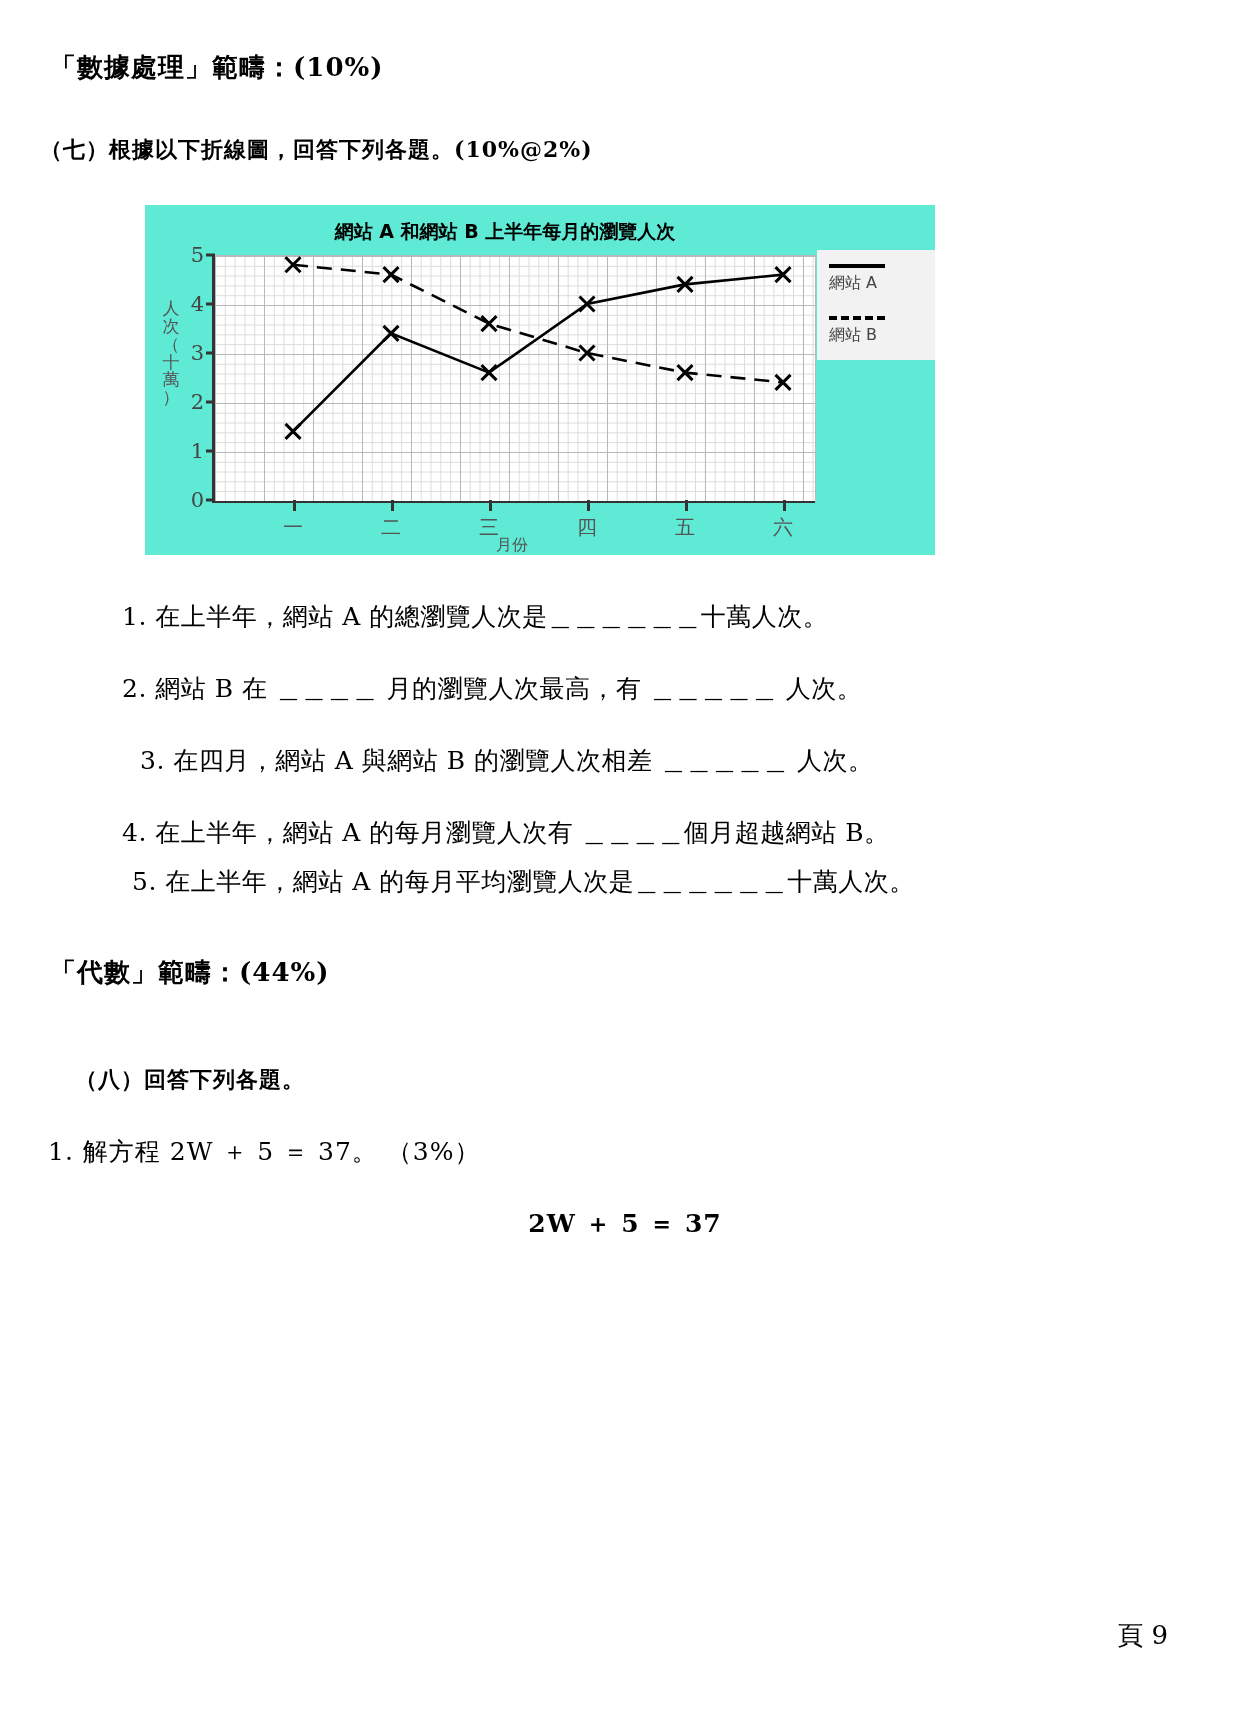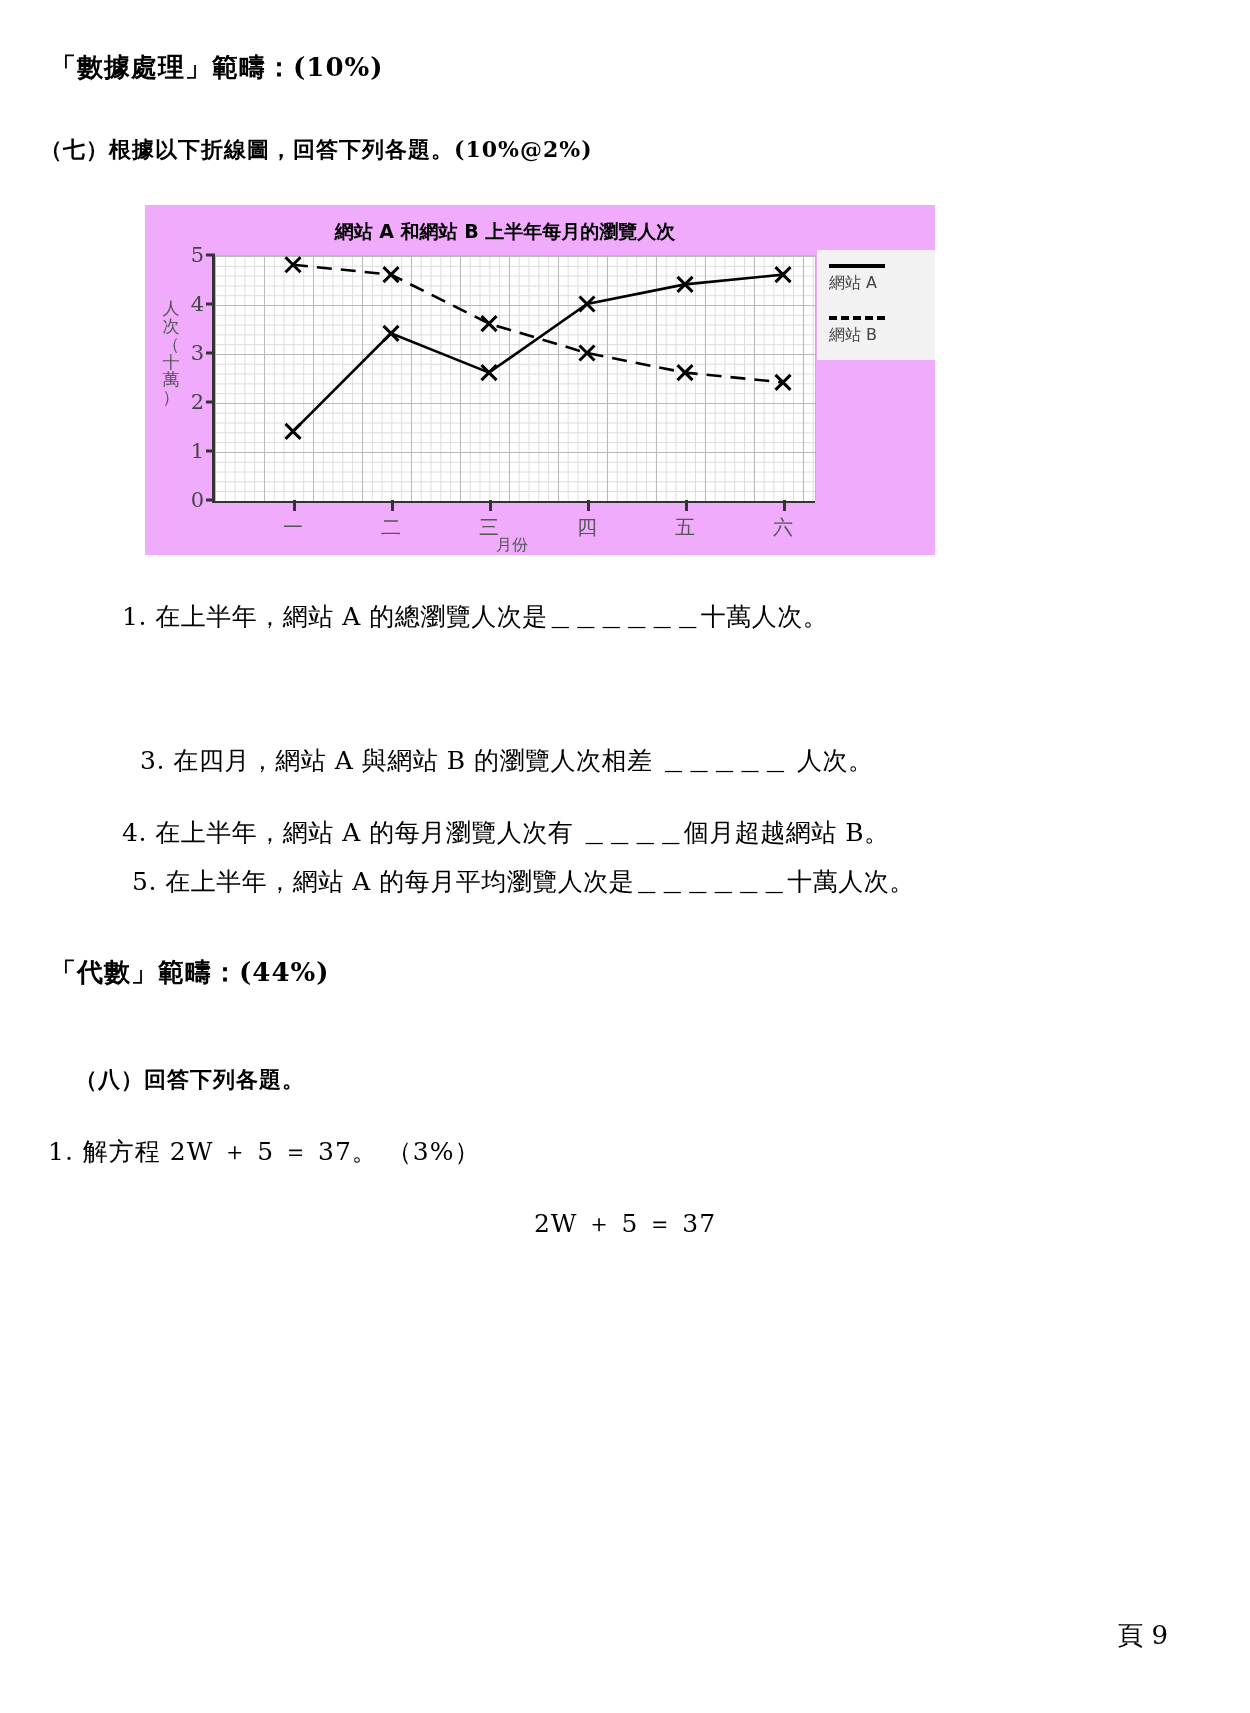--- a/index.html
+++ b/index.html
@@ -40,21 +40,21 @@
     white-space: nowrap;
   }
 
   
   .chart-wrap {
     position: absolute;
     left: 145px;
     top: 205px;
     width: 790px;
     height: 350px;
-    background: #f0abfc;
+    background: #5eead4;
   }
   .chart-title {
     position: absolute;
     left: 0;
     top: 14px;
     width: 720px;
     text-align: center;
     font-family: "DejaVu Sans", "Liberation Sans", sans-serif;
     font-weight: bold;
     font-size: 19px;
@@ -319,26 +319,27 @@
         <div class="legend-text">網站 A</div>
       </div>
       <div class="legend-row" style="top:66px;">
         <div class="legend-line dashed"></div>
         <div class="legend-text">網站 B</div>
       </div>
     </div>
   </div>
 
   <div class="question" style="left:122px; top:600px;">1. 在上半年，網站 A 的總瀏覽人次是＿＿＿＿＿＿十萬人次。</div>
+  <div class="question" style="left:122px; top:672px;">2. 網站 B 在 ＿＿＿＿ 月的瀏覽人次最高，有 ＿＿＿＿＿ 人次。</div>
   <div class="question" style="left:140px; top:744px;">3. 在四月，網站 A 與網站 B 的瀏覽人次相差 ＿＿＿＿＿ 人次。</div>
   <div class="question" style="left:122px; top:816px;">4. 在上半年，網站 A 的每月瀏覽人次有 ＿＿＿＿個月超越網站 B。</div>
   <div class="question" style="left:122px; top:865px;margin-left:10px;">5. 在上半年，網站 A 的每月平均瀏覽人次是＿＿＿＿＿＿十萬人次。</div>
 
   <div class="section-heading" style="left:50px; top:955px;">「代數」範疇：(44%)</div>
 
   <div class="part-heading" style="left:40px; top:1065px;margin-left:35px;">（八）回答下列各題。</div>
 
   <div class="eq-line" style="left:48px; top:1135px;">1. 解方程 2W ＋ 5 ＝ 37。 （3%）</div>
 
-  <div class="eq-line" style="left:0; top:1207px; width:1250px; text-align:center;">2W ＋ 5 ＝ 37</div>
+  <div class="eq-line" style="left:0; top:1207px; width:1250px; text-align:center;font-weight:bold;">2W ＋ 5 ＝ 37</div>
 
   <div class="page-num">頁 9</div>
 </div>
 
 </body></html>

